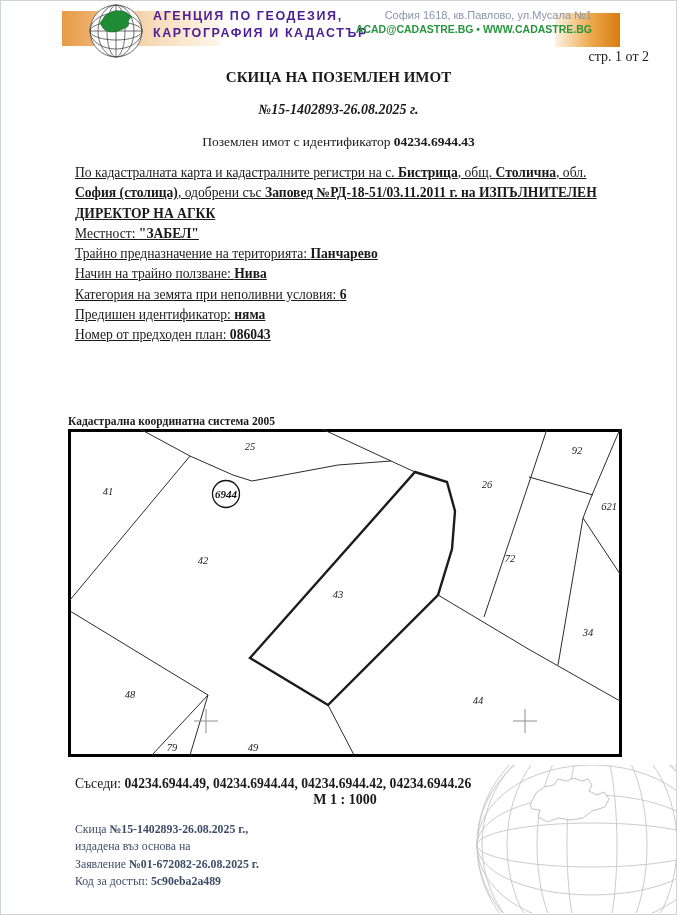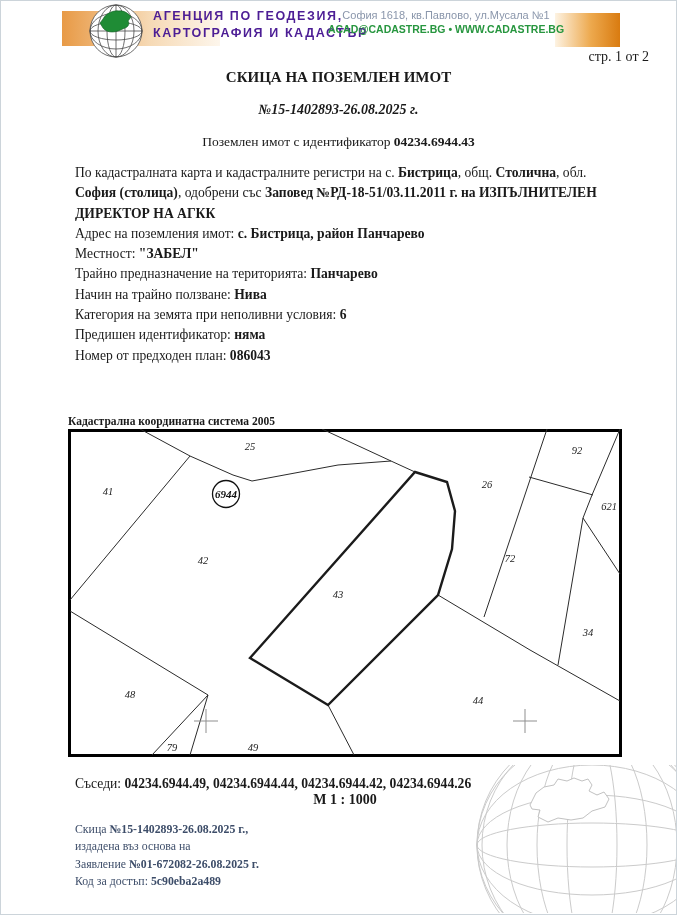--- a/index.html
+++ b/index.html
@@ -7,31 +7,31 @@
        font-family:"Liberation Serif",serif;color:#1a1a1a;}
   .page-border{position:absolute;inset:0;border:1px solid #ccd4da;pointer-events:none;z-index:5;}
   
   .bar-left{position:absolute;left:62px;top:11px;width:158px;height:35px;
             background:linear-gradient(to right,#e89a46,#f6d9b4 55%,#fdf6ec);}
   .bar-right{position:absolute;left:555px;top:13px;width:65px;height:34px;
              background:linear-gradient(to right,#fdf3e3,#eda94e 55%,#d97b10);}
   .logo{position:absolute;left:88px;top:2px;width:56px;height:56px;}
   .agency{position:absolute;left:153px;top:8px;color:#4c1d95;font-family:"Liberation Sans",sans-serif;
           font-weight:bold;font-size:12.5px;line-height:17px;letter-spacing:1.6px;white-space:nowrap;}
-  .contact{position:absolute;left:310px;top:9px;width:272px;text-align:center;
+  .contact{position:absolute;left:320px;top:9px;width:272px;text-align:right;
            font-family:"Liberation Sans",sans-serif;font-size:11px;line-height:13.5px;color:#8a96ab;}
   .contact .web{color:#27963f;font-size:10.5px;font-weight:bold;}
   .pagenum{position:absolute;right:28px;top:49px;font-size:14px;}
   
   .t-main{position:absolute;left:0;top:69px;width:100%;text-align:center;font-weight:bold;font-size:15px;}
   .t-num{position:absolute;left:0;top:102px;width:100%;text-align:center;font-weight:bold;font-size:14px;font-style:italic;}
   .t-id{position:absolute;left:0;top:134px;width:100%;text-align:center;font-size:13.5px;}
   
   .body-text{position:absolute;left:75px;top:163px;width:547px;font-size:13.6px;line-height:20.3px;}
-  .body-text p{margin:0;}
+  .body-text p{margin:0;text-decoration:underline;}
   b{font-weight:bold;}
   .coord-sys{position:absolute;left:68px;top:415px;font-size:11.5px;font-weight:bold;}
   
   .map{position:absolute;left:68px;top:429px;width:554px;height:328px;}
   .map-scale{position:absolute;left:68px;top:759px;width:554px;text-align:center;font-weight:bold;font-size:14px;margin-top:33px;}
   .neighbors{position:absolute;left:75px;top:776px;font-size:13.6px;z-index:2;}
   
   .footer{position:absolute;left:75px;top:821px;font-size:11.8px;line-height:17.4px;color:#3d4d69;z-index:2;}
   .watermark{position:absolute;left:470px;top:765px;width:206px;height:148px;z-index:1;}
   .content{position:relative;z-index:2;}
@@ -86,21 +86,20 @@
   </div>
 
   <div class="pagenum">стр. 1 от 2</div>
 
   <div class="t-main">СКИЦА НА ПОЗЕМЛЕН ИМОТ</div>
   <div class="t-num">№15-1402893-26.08.2025 г.</div>
   <div class="t-id"><span>Поземлен имот с идентификатор </span><b>04234.6944.43</b></div>
 
   <div class="body-text">
     <p><span>По кадастралната карта и кадастралните регистри на с. </span><b>Бистрица</b><span>, общ. </span><b>Столична</b><span>, обл. </span><b>София (столица)</b><span>, одобрени със </span><b>Заповед №РД-18-51/03.11.2011 г. на ИЗПЪЛНИТЕЛЕН ДИРЕКТОР НА АГКК</b></p>
-    <p><span>Адрес на поземления имот: </span><b>с. Бистрица, район Панчарево</b></p>
     <p><span>Местност: </span><b>"ЗАБЕЛ"</b></p>
     <p><span>Трайно предназначение на територията: </span><b>Панчарево</b></p>
     <p><span>Начин на трайно ползване: </span><b>Нива</b></p>
     <p><span>Категория на земята при неполивни условия: </span><b>6</b></p>
     <p><span>Предишен идентификатор: </span><b>няма</b></p>
     <p><span>Номер от предходен план: </span><b>086043</b></p>
   </div>
 
   <div class="coord-sys">Кадастрална координатна система 2005</div>
 

